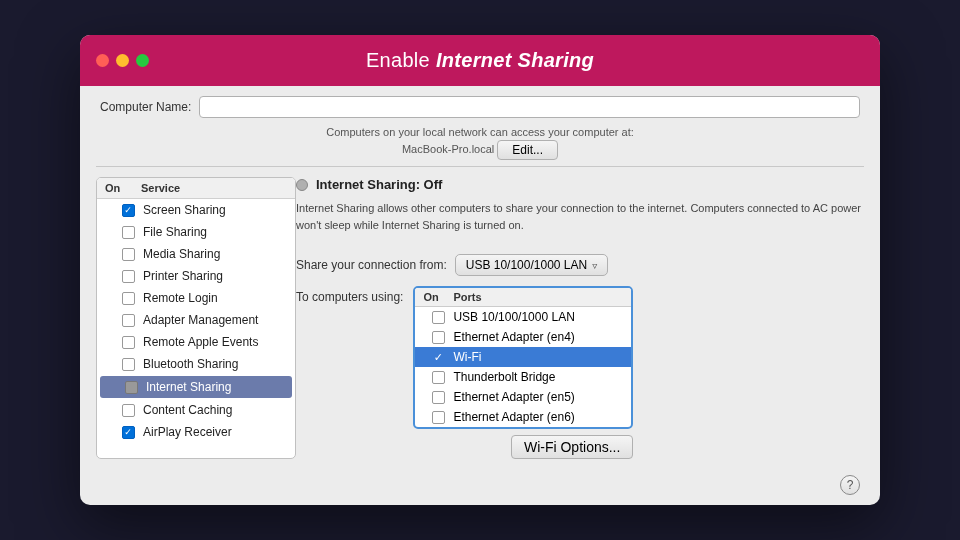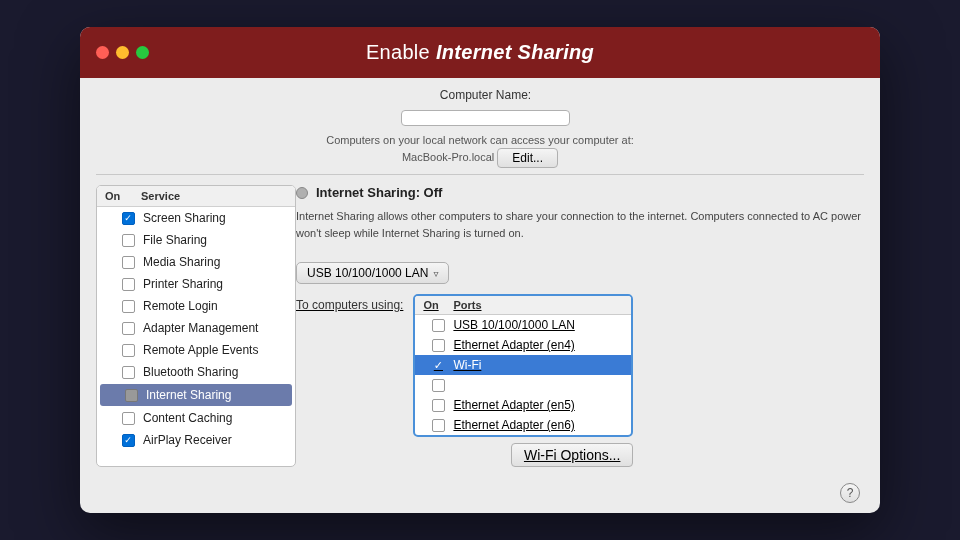--- a/index.html
+++ b/index.html
@@ -13,21 +13,21 @@
       font-family: -apple-system, "Helvetica Neue", Arial, sans-serif;
     }
     .window {
       width: 800px;
       background: #ececec;
       border-radius: 10px;
       overflow: hidden;
       box-shadow: 0 20px 60px rgba(0,0,0,0.5);
     }
     .title-bar {
-      background: #7f1d1d;
+      background: #be185d;
       padding: 14px 16px 14px 16px;
       display: flex;
       align-items: center;
       justify-content: center;
       position: relative;
     }
     .traffic-lights {
       position: absolute;
       left: 16px;
       display: flex;
@@ -47,23 +47,22 @@
       font-weight: 500;
       letter-spacing: 0.3px;
     }
     .title-text em {
       font-style: italic;
       font-weight: 600;
     }
     .computer-name-row {
       display: flex;
       align-items: center;
-      padding: 10px 20px 4px 31px;
+      padding: 10px 20px 4px 20px;
       gap: 8px;
-      flex-direction: column;
     }
     .computer-name-label {
       font-size: 12px;
       color: #333;
     }
     .computer-name-input {
       flex: 1;
       height: 22px;
       border: 1px solid #b0b0b0;
       border-radius: 4px;
@@ -213,21 +212,20 @@
       gap: 5px;
     }
     .dropdown-arrow {
       color: #555;
       font-size: 10px;
     }
     .to-computers-row {
       display: flex;
       align-items: flex-start;
       gap: 10px;
-      text-decoration: underline;
     }
     .to-computers-label {
       font-size: 12px;
       color: #333;
       padding-top: 4px;
       white-space: nowrap;
     }
     .ports-table {
       border: 2px solid #4a90d9;
       border-radius: 5px;
@@ -412,20 +410,21 @@
     <div class="right-panel">
 
       <div class="sharing-status-row">
         <div class="status-dot"></div>
         <span class="sharing-title">Internet Sharing: Off</span>
       </div>
 
       <p class="sharing-description">Internet Sharing allows other computers to share your connection to the internet. Computers connected to AC power won't sleep while Internet Sharing is turned on.</p>
 
       <div class="share-from-row">
+        <span class="share-from-label">Share your connection from:</span>
         <button class="dropdown-btn">
           <span>USB 10/100/1000 LAN</span>
           <span class="dropdown-arrow">▿</span>
         </button>
       </div>
 
       <div class="to-computers-row">
         <span class="to-computers-label">To computers using:</span>
         <div>
           <div class="ports-table">
@@ -452,20 +451,21 @@
               <div class="pr-check">
                 <span style="color:white;font-size:11px;">✓</span>
               </div>
               <span class="pr-name">Wi-Fi</span>
             </div>
 
             <div class="port-row">
               <div class="pr-check">
                 <div class="checkbox"></div>
               </div>
+              <span class="pr-name">Thunderbolt Bridge</span>
             </div>
 
             <div class="port-row">
               <div class="pr-check">
                 <div class="checkbox"></div>
               </div>
               <span class="pr-name">Ethernet Adapter (en5)</span>
             </div>
 
             <div class="port-row">

